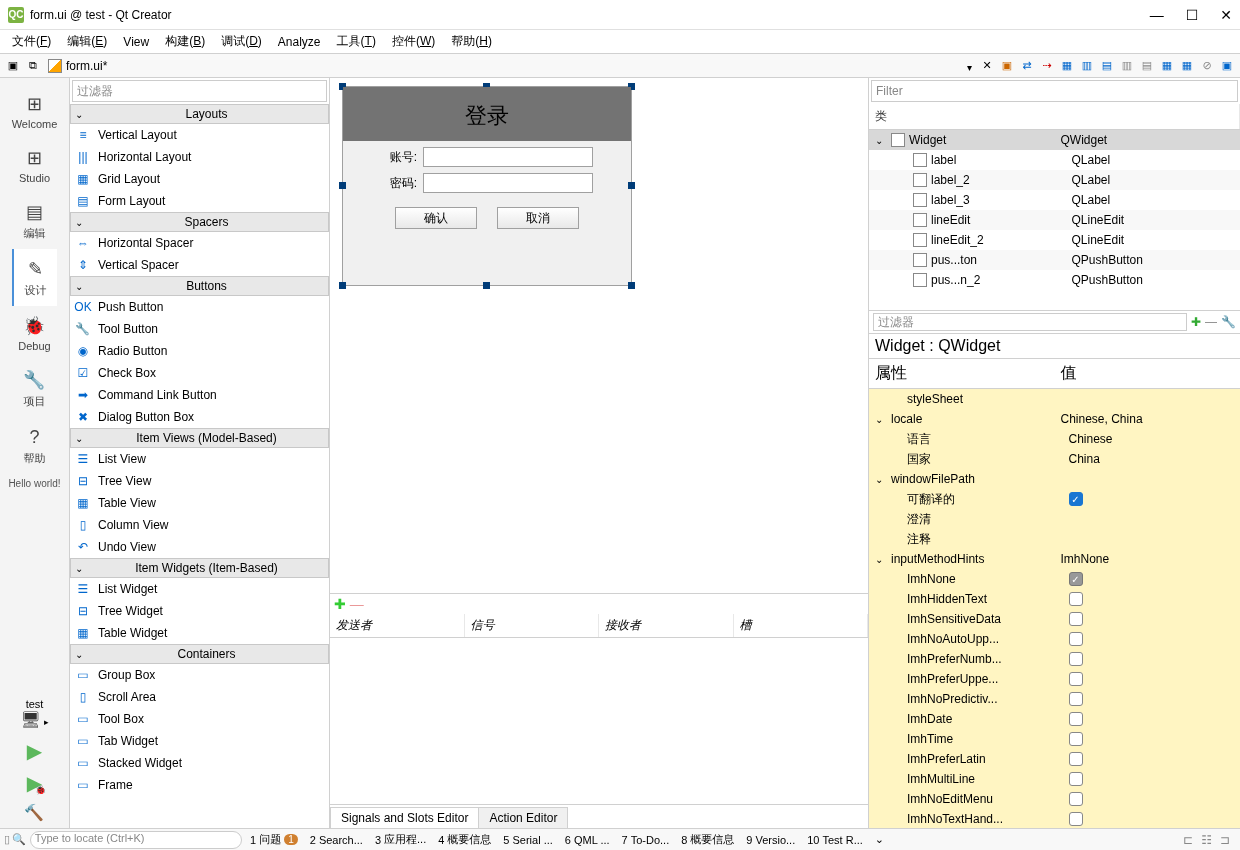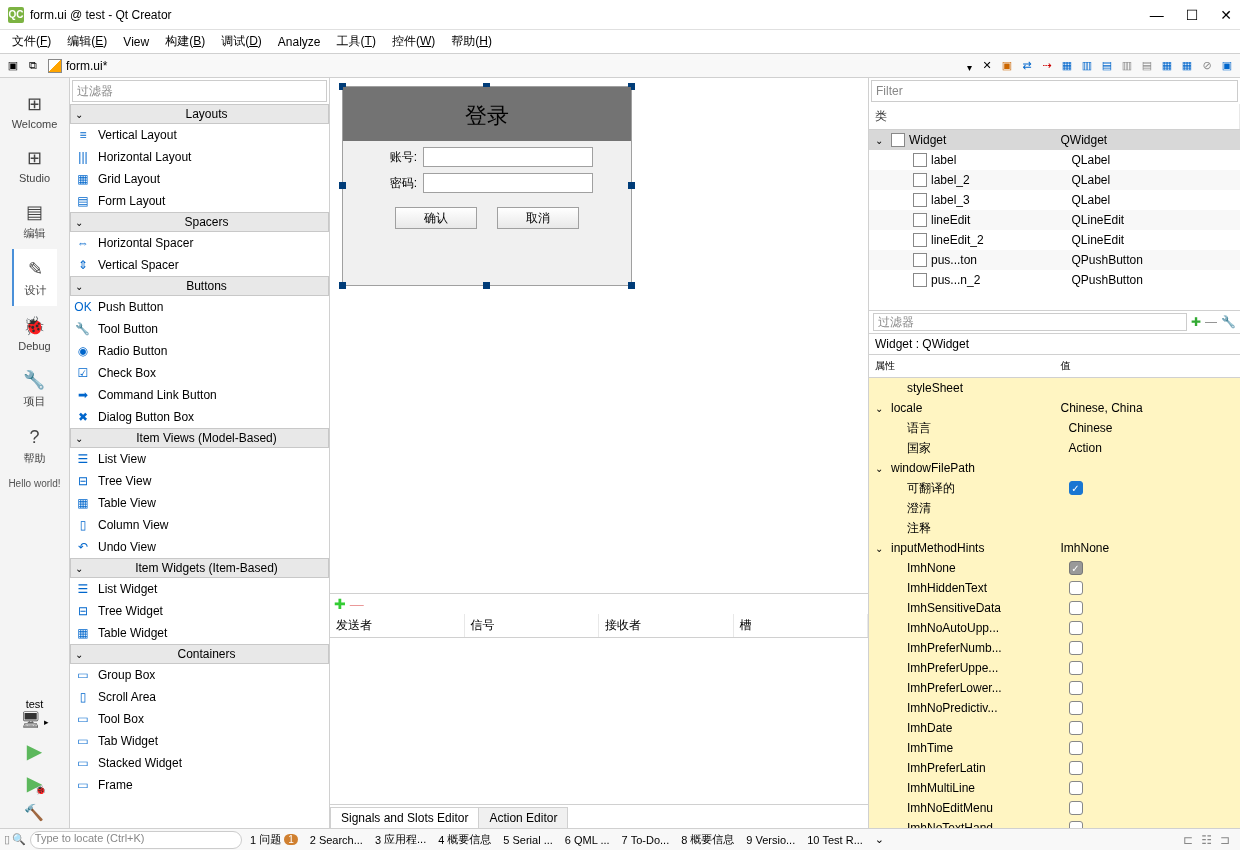--- a/index.html
+++ b/index.html
@@ -71,21 +71,21 @@
 .sh-tl{top:-4px;left:-4px}.sh-tm{top:-4px;left:calc(50% - 4px)}.sh-tr{top:-4px;right:-4px}
 .sh-ml{top:calc(50% - 4px);left:-4px}.sh-mr{top:calc(50% - 4px);right:-4px}
 .sh-bl{bottom:-4px;left:-4px}.sh-bm{bottom:-4px;left:calc(50% - 4px)}.sh-br{bottom:-4px;right:-4px}
 
 
 .sigslots { height: 235px; border-top: 1px solid #d0d0d0; display: flex; flex-direction: column; }
 .ss-toolbar { height: 20px; display: flex; align-items: center; gap: 4px; padding: 2px 4px; }
 .ss-add { color: #3c3; font-size: 14px; cursor: pointer; }
 .ss-del { color: #c00; font-size: 14px; cursor: pointer; opacity: .4; }
 .ss-table-head { display: flex; border-bottom: 1px solid #d0d0d0; }
-.ss-col { flex: 1; padding: 3px 6px; font-size: 12px; border-right: 1px solid #e8e8e8; }
+.ss-col { flex: 1; padding: 3px 6px; font-size: 12px; border-right: 1px solid #e8e8e8; font-style: italic; }
 .ss-body { flex: 1; background: #fff; }
 .ss-tabs { height: 24px; display: flex; align-items: flex-end; border-top: 1px solid #d0d0d0; }
 .ss-tab { padding: 3px 10px; font-size: 12px; cursor: pointer; border: 1px solid #d0d0d0; border-bottom: none; margin-right: -1px; background: #f0f0f0; }
 .ss-tab.active { background: #fff; }
 
 
 .right { width: 372px; border-left: 1px solid #d0d0d0; display: flex; flex-direction: column; }
 .obj-filter { height: 22px; border: 1px solid #ccc; margin: 2px; background: #fff; display: flex; align-items: center; padding: 0 4px; color: #888; font-size: 12px; }
 .obj-head { display: flex; background: #fff; border-bottom: 1px solid #d0d0d0; color: #333; font-size: 12px; }
 .obj-head .oh-col { flex: 1; padding: 4px 6px; border-right: 1px solid #e8e8e8; }
@@ -94,22 +94,22 @@
 .obj-row.sel { background: #d8d8d8; }
 .obj-row.alt { background: #f8f8f8; }
 .obj-row .oc { flex: 1; padding: 0 6px; display: flex; align-items: center; gap: 4px; }
 .obj-exp { width: 12px; font-size: 10px; }
 .obj-wicon { width: 14px; height: 14px; display: inline-flex; background: #fff; border: 1px solid #888; }
 
 .prop-area { flex: 1; display: flex; flex-direction: column; border-top: 1px solid #d0d0d0; overflow: hidden; }
 .prop-toolbar { height: 22px; display: flex; align-items: center; padding: 0 4px; gap: 4px; }
 .prop-filter { flex: 1; border: 1px solid #ccc; height: 18px; display: flex; align-items: center; padding: 0 4px; color: #888; font-size: 12px; }
 .prop-tool-icon { font-size: 12px; cursor: pointer; color: #3a3; }
-.prop-title { padding: 3px 6px; font-size: 12px; border-top: 1px solid #d0d0d0; border-bottom: 1px solid #d0d0d0; }
-.prop-head { display: flex; font-size: 10px; border-bottom: 1px solid #d0d0d0; }
+.prop-title { padding: 3px 6px; font-size: 16px; border-top: 1px solid #d0d0d0; border-bottom: 1px solid #d0d0d0; }
+.prop-head { display: flex; font-size: 16px; border-bottom: 1px solid #d0d0d0; }
 .prop-head .ph-col { flex: 1; padding: 4px 6px; }
 .prop-grid { flex: 1; overflow-y: auto; font-size: 12px; }
 .prop-grid::-webkit-scrollbar{width:15px}.prop-grid::-webkit-scrollbar-track{background:#f0f0f0}.prop-grid::-webkit-scrollbar-thumb{background:#c0c0c0;border:1px solid #a0a0a0}
 .prop-row { display: flex; height: 20px; align-items: center; }
 .prop-row.sect { background: #fff5c2; }
 .prop-row .pk { flex: 1; padding: 0 6px; display: flex; align-items: center; gap: 4px; }
 .prop-row .pv { flex: 1; padding: 0 6px; display: flex; align-items: center; }
 .prop-exp { width: 12px; font-size: 10px; }
 .prop-check { width: 14px; height: 14px; border: 1px solid #888; border-radius: 3px; background: #fff; display: flex; align-items: center; justify-content: center; font-size: 10px; color: #fff; }
 .prop-check.on { background: #1976d2; border-color: #1976d2; }
@@ -511,21 +511,21 @@
               <span class="prop-exp"></span>
               <span>语言</span>
             </div>
             <div class="pv">Chinese</div>
           </div>
           <div class="prop-row sect">
             <div class="pk" style="padding-left:22px">
               <span class="prop-exp"></span>
               <span>国家</span>
             </div>
-            <div class="pv">Action</div>
+            <div class="pv">China</div>
           </div>
           <div class="prop-row sect">
             <div class="pk" style="padding-left:6px">
               <span class="prop-exp">⌄</span>
               <span>windowFilePath</span>
             </div>
             <div class="pv"></div>
           </div>
           <div class="prop-row sect">
             <div class="pk" style="padding-left:22px">
@@ -599,29 +599,20 @@
               <span>ImhPreferNumb...</span>
             </div>
             <div class="pv">
               <span class="prop-check"></span>
             </div>
           </div>
           <div class="prop-row sect">
             <div class="pk" style="padding-left:22px">
               <span class="prop-exp"></span>
               <span>ImhPreferUppe...</span>
-            </div>
-            <div class="pv">
-              <span class="prop-check"></span>
-            </div>
-          </div>
-          <div class="prop-row sect">
-            <div class="pk" style="padding-left:22px">
-              <span class="prop-exp"></span>
-              <span>ImhPreferLower...</span>
             </div>
             <div class="pv">
               <span class="prop-check"></span>
             </div>
           </div>
           <div class="prop-row sect">
             <div class="pk" style="padding-left:22px">
               <span class="prop-exp"></span>
               <span>ImhNoPredictiv...</span>
             </div>

